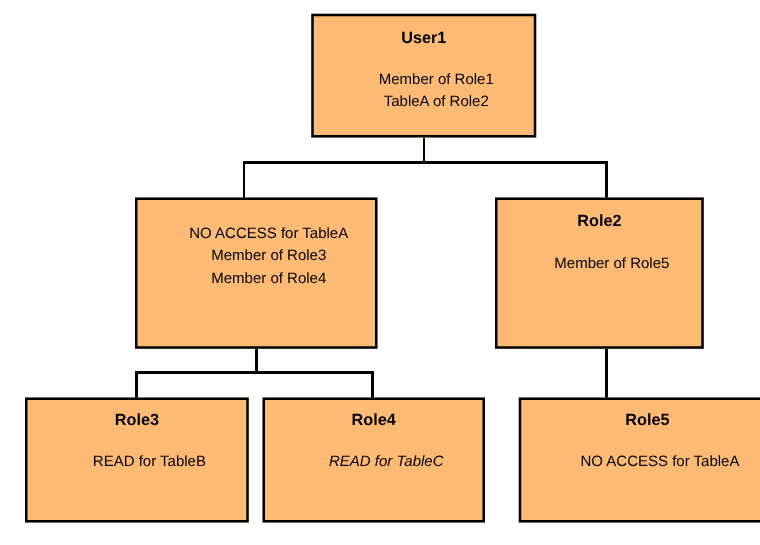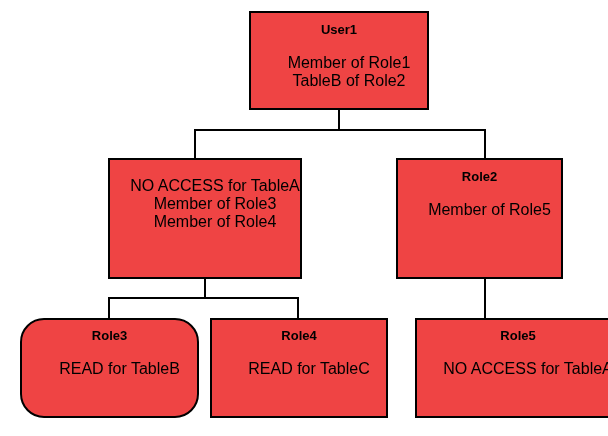--- a/index.html
+++ b/index.html
@@ -30,35 +30,35 @@
     left: 0;
     top: 0;
     width: 608px;
     height: 436px;
     z-index: 1;
   }
 
   .node {
     position: absolute;
     box-sizing: border-box;
-    background: #ef4444;
+    background: #fdba74;
     border: 2px solid #000000;
     z-index: 2;
     text-align: center;
   }
 
   .node-title {
     font-size: 13px;
     font-weight: bold;
     line-height: 15px;
     white-space: nowrap;
   }
 
   .node-body {
-    font-size: 16px;
+    font-size: 12px;
     font-weight: normal;
     line-height: 18px;
     white-space: nowrap;
     padding-left: 20px;
   }
 
   .node-body-line {
     display: block;
   }
 
@@ -68,27 +68,27 @@
   #node-user1 .node-body  { margin-top: 17px; }
 
   #node-role1   { left: 108px; top: 158px; width: 194px; height: 121px; }
   #node-role1 .node-title { margin-top: 9px; }
   #node-role1 .node-body  { margin-top: 17px; }
 
   #node-role2   { left: 396px; top: 158px; width: 167px; height: 121px; }
   #node-role2 .node-title { margin-top: 9px; }
   #node-role2 .node-body  { margin-top: 17px; }
 
-  #node-role3   { left: 20px;  top: 318px; width: 179px; height: 100px; border-radius: 24px; }
+  #node-role3   { left: 20px;  top: 318px; width: 179px; height: 100px; }
   #node-role3 .node-title { margin-top: 8px; }
   #node-role3 .node-body  { margin-top: 17px; }
 
   #node-role4   { left: 210px; top: 318px; width: 178px; height: 100px; }
   #node-role4 .node-title { margin-top: 8px; }
-  #node-role4 .node-body  { margin-top: 17px; }
+  #node-role4 .node-body  { margin-top: 17px; font-style: italic; }
 
   #node-role5   { left: 415px; top: 318px; width: 206px; height: 100px; }
   #node-role5 .node-title { margin-top: 8px; }
   #node-role5 .node-body  { margin-top: 17px; }
 </style>
 </head>
 <body>
 
 <div id="diagram-canvas">
 
@@ -102,21 +102,21 @@
       <path d="M 205 298 L 298 298 L 298 318"></path>
 
       <path d="M 485 279 L 485 318"></path>
     </g>
   </svg>
 
   <div class="node" id="node-user1">
     <div class="node-title">User1</div>
     <div class="node-body">
       <span class="node-body-line">Member of Role1</span>
-      <span class="node-body-line">TableB of Role2</span>
+      <span class="node-body-line">TableA of Role2</span>
     </div>
   </div>
 
   <div class="node" id="node-role1">
     <div class="node-body">
       <span class="node-body-line">NO ACCESS for TableA</span>
       <span class="node-body-line">Member of Role3</span>
       <span class="node-body-line">Member of Role4</span>
     </div>
   </div>

